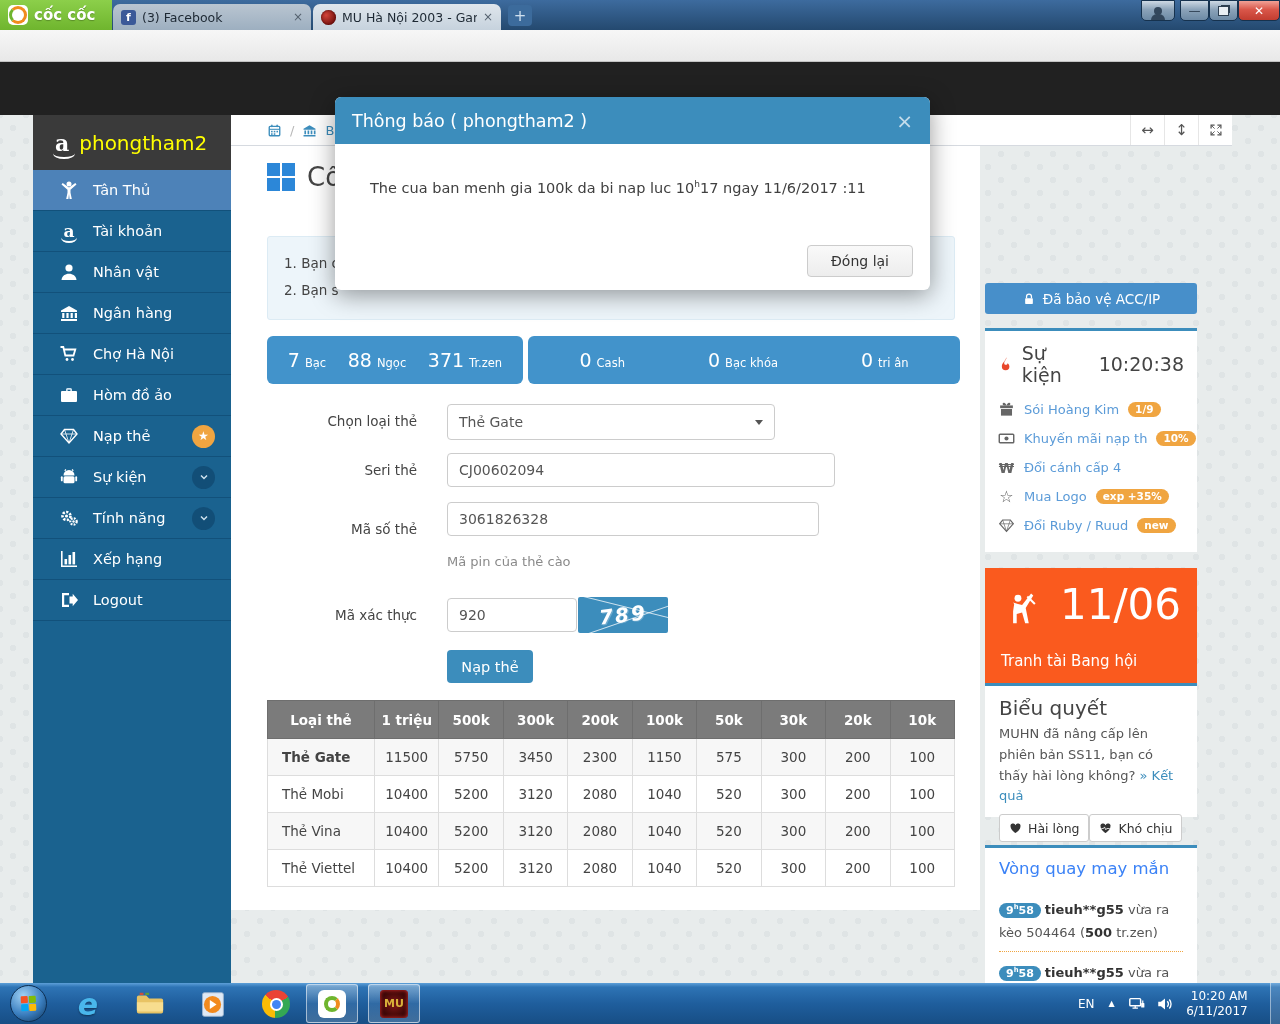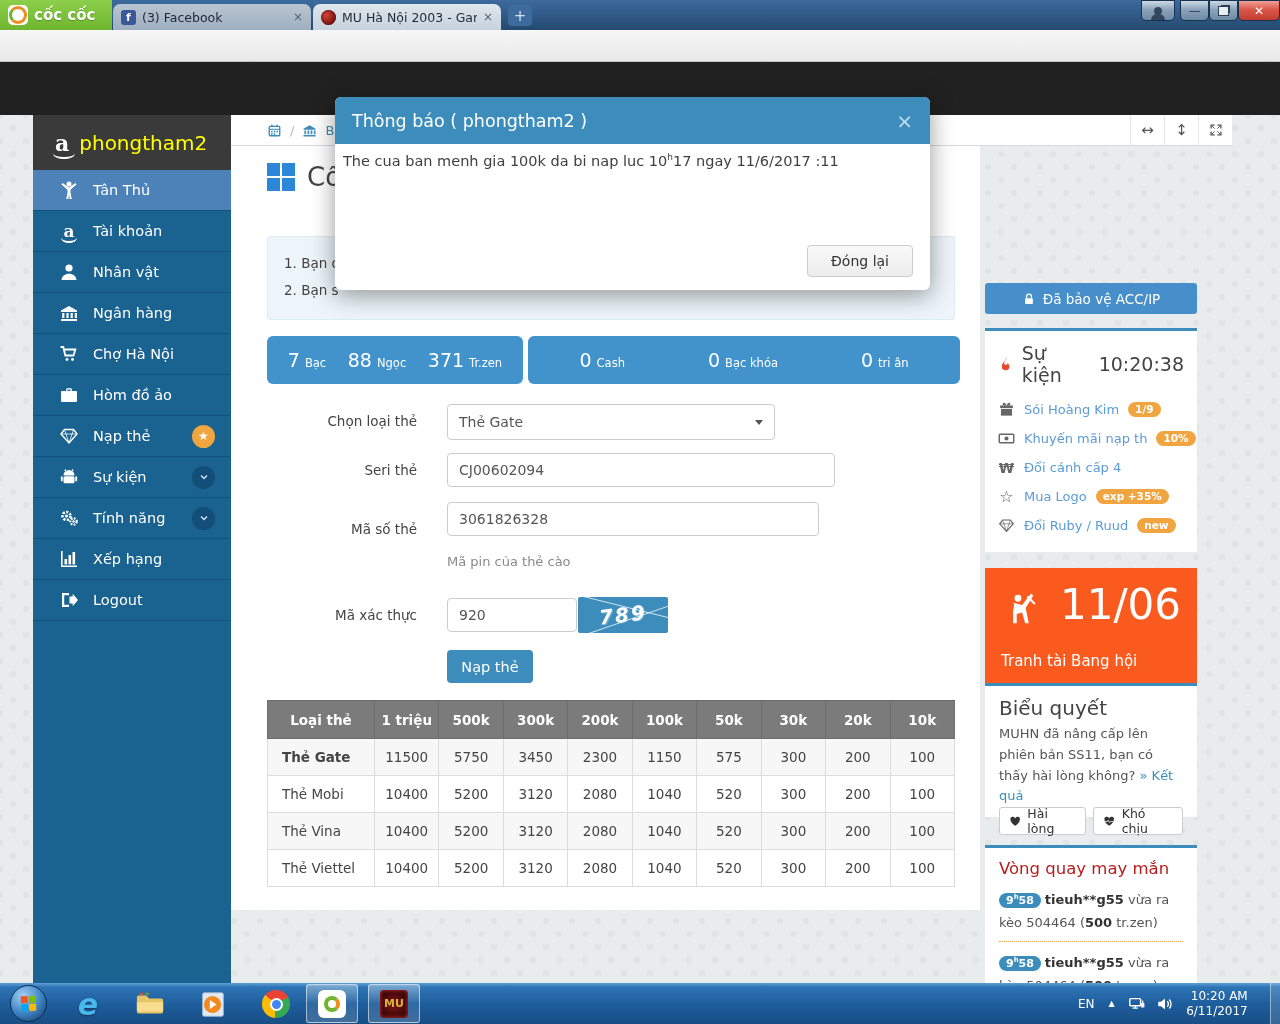--- a/index.html
+++ b/index.html
@@ -134,35 +134,35 @@
   .event-item .e-icon{width:17px;height:17px;color:#666;flex:none;display:flex;align-items:center;justify-content:center;font-size:15px}
   .pill{background:#f0a541;color:#fff;font-size:10.5px;font-weight:bold;border-radius:9px;padding:2px 7px;line-height:1;flex:none}
   #banner{position:absolute;left:985px;top:453px;width:212px;height:115px;background:#fa5a1e;color:#fff}
   #banner-date{position:absolute;right:16px;top:12px;font-size:42px}
   #banner-caption{position:absolute;left:16px;bottom:13px;font-size:15px}
   #banner .b-icon{position:absolute;left:20px;top:22px;color:#fff}
   #poll-panel{top:568px;height:134px;padding:10px 14px}
   #poll-title{font-size:20px;color:#444;margin-bottom:4px}
   #poll-text{font-size:13px;color:#555;line-height:1.6}
   #poll-link{color:#3c8dbc}
-  #poll-buttons{display:flex;gap:7px;}
+  #poll-buttons{display:flex;margin-top:7px}
   .poll-btn{border:1px solid #ccc;border-radius:3px;background:#fff;height:26px;padding:0 9px;display:flex;align-items:center;gap:6px;font-size:12.5px;color:#333}
   .poll-btn .p-icon{color:#333;width:13px;height:13px}
   #lucky-panel{top:730px;height:253px;padding:11px 14px}
-  #lucky-title{font-size:16.5px;color:#b91c1c;margin-bottom:10px}
+  #lucky-title{font-size:16.5px;color:#3b82f6;margin-bottom:20px}
   .lucky-entry{font-size:13px;color:#555;line-height:1.8;border-bottom:1px dotted #f0a541;padding-bottom:6px;margin-bottom:9px}
   .time-pill{background:#3c8dbc;color:#fff;border-radius:10px;padding:1px 7px;font-size:11px;font-weight:bold;margin-right:4px}
   .lucky-entry b{color:#333}
 
   
   #modal{left:335px;top:97px;width:595px;height:193px;background:#fff;border-radius:6px;box-shadow:0 5px 24px rgba(0,0,0,.4);z-index:50}
   #modal-header{height:47px;background:#3c8dbc;border-radius:6px 6px 0 0;display:flex;align-items:center;padding:0 17px;box-sizing:border-box}
   #modal-title{color:#fff;font-size:17.5px}
   #modal-x{margin-left:auto;color:rgba(255,255,255,.7);font-size:20px;line-height:1}
-  #modal-body{padding:8px;font-size:14.5px;color:#404040}
+  #modal-body{padding:35px;font-size:14.5px;color:#404040}
   #modal-close-btn{position:absolute;right:17px;bottom:13px;background:linear-gradient(#f9f9f9,#ededed);border:1px solid #ccc;border-radius:4px;padding:7px 23px;font-size:14px;color:#333}
 
   
   #taskbar{left:0;top:983px;width:1280px;height:41px;background:linear-gradient(#5d9fd8 0%,#2e74b5 10%,#1f5e9d 50%,#174e85 100%);z-index:100}
   #start-orb{left:10px;top:2px;width:37px;height:37px;border-radius:50%;
              background:radial-gradient(circle at 35% 28%,#9fd1f5,#3b7fc0 55%,#123c66 95%);
              border:1px solid #0e2f52;box-sizing:border-box;display:flex;align-items:center;justify-content:center}
   .orb-flag{display:grid;grid-template-columns:7px 7px;grid-template-rows:7px 7px;gap:1px;transform:rotate(-3deg)}
   .orb-flag i{display:block;border-radius:1px}
   .orb-flag i:nth-child(1){background:#f35325}.orb-flag i:nth-child(2){background:#81bc06}

